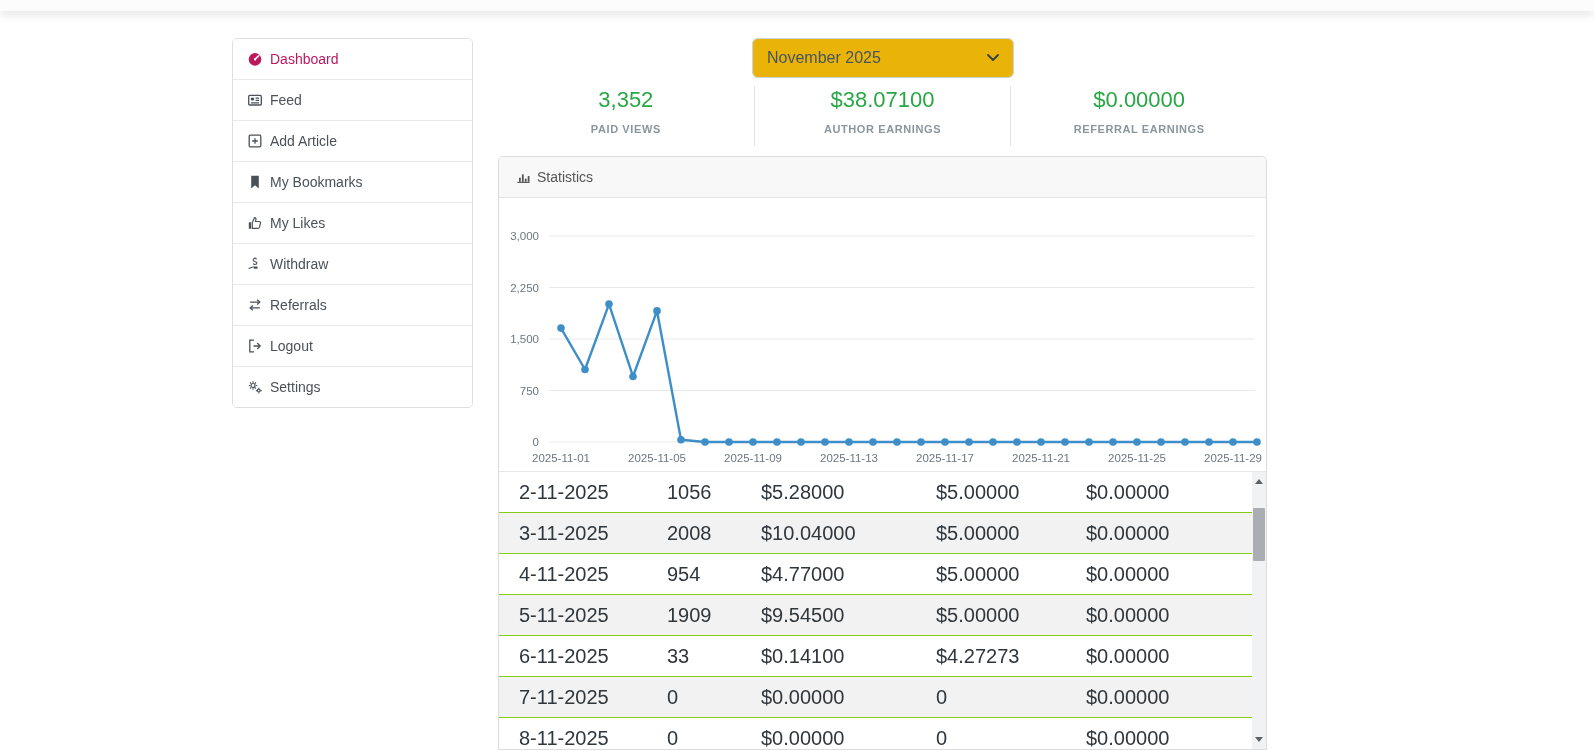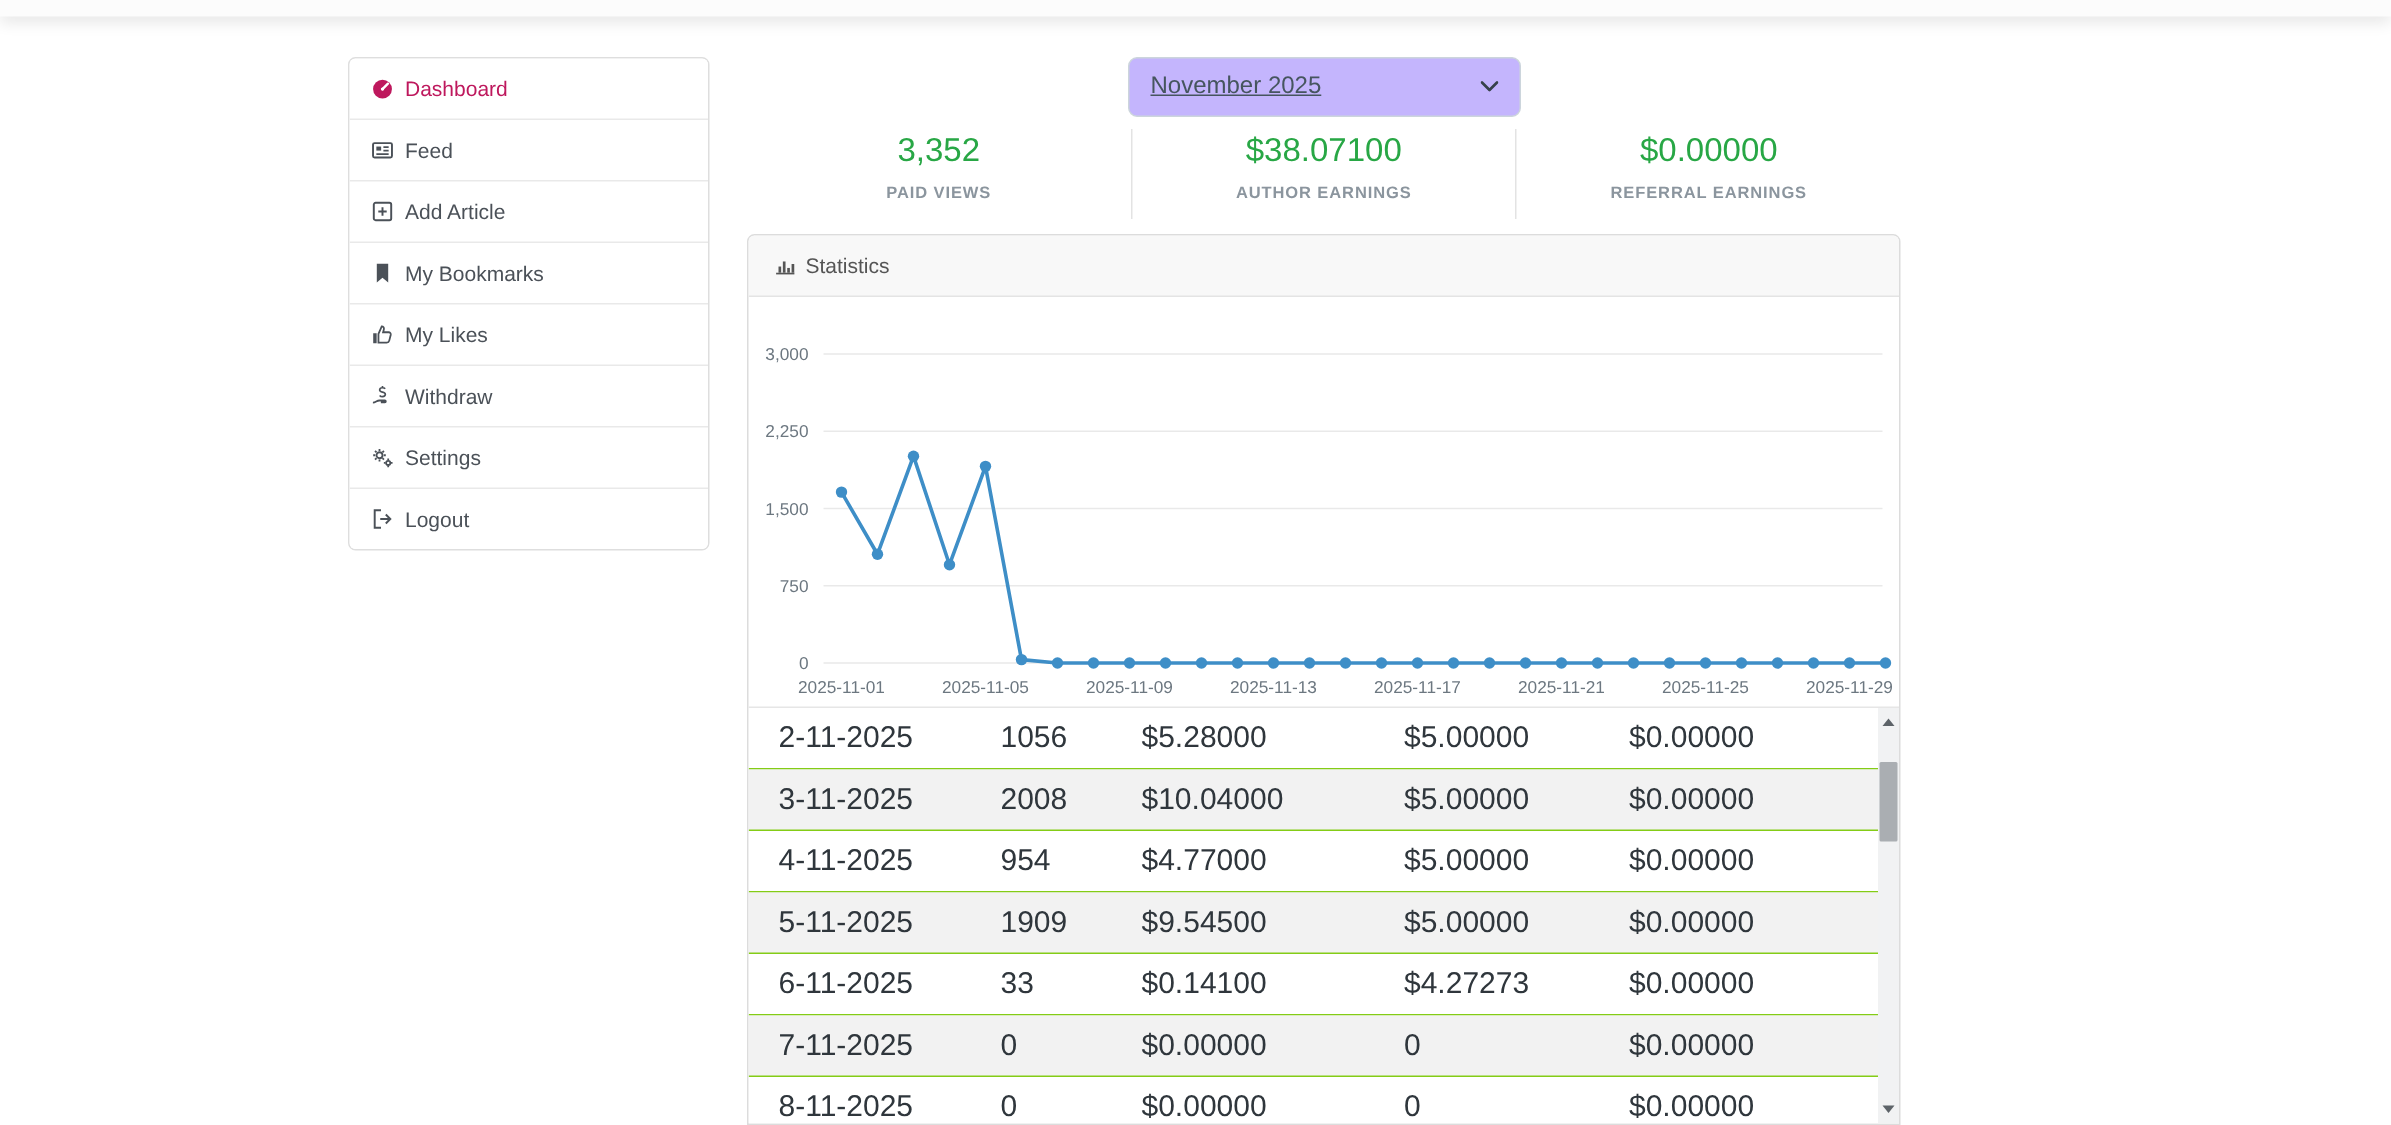--- a/index.html
+++ b/index.html
@@ -11,22 +11,22 @@
   
   .sidebar{position:absolute;left:232px;top:38px;width:239px;background:#fff;
            border:1px solid #dedede;border-radius:5px;overflow:hidden;}
   .side-item{display:flex;align-items:center;height:40px;padding:0 14px;cursor:pointer;background:#fff;}
   .side-item + .side-item{border-top:1px solid #e9e9e9;}
   .side-item .icon{width:16px;height:16px;margin-right:7px;display:inline-flex;color:#4b5158;flex:0 0 16px;}
   .side-item .lbl{font-size:14px;color:#4b5158;}
   .side-item.active .lbl,.side-item.active .icon{color:#be185d;}
   
   .select-box{position:absolute;left:752px;top:38px;width:262px;height:40px;box-sizing:border-box;
-              border:1px solid #ccd5dc;border-radius:6px;background:#c4b5fd;display:flex;align-items:center;
-              justify-content:space-between;padding:16px 14px;font-size:16px;color:#46555f;cursor:pointer;text-decoration:underline;}
+              border:1px solid #ccd5dc;border-radius:6px;background:#eab308;display:flex;align-items:center;
+              justify-content:space-between;padding:16px 14px;font-size:16px;color:#46555f;cursor:pointer;}
   .select-box .chev{color:#37424a;display:inline-flex;}
   
   .stats{position:absolute;left:498px;top:86px;width:769px;height:60px;display:flex;}
   .stat{flex:1;text-align:center;padding-top:1px;}
   .stat + .stat{border-left:1px solid #e3e3e3;}
   .stat-value{font-size:22px;color:#28a745;}
   .stat-label{margin-top:10px;font-size:11px;font-weight:600;letter-spacing:.6px;color:#8b959e;}
   
   .card{position:absolute;left:498px;top:156px;width:769px;height:594px;box-sizing:border-box;
         border:1px solid #dcdcdc;border-radius:5px 5px 0 0;overflow:hidden;background:#fff;}
@@ -107,20 +107,41 @@
         <span class="lbl">My Likes</span>
       </div>
       <div class="side-item">
         <span class="icon">
           <svg width="16" height="16" viewBox="0 0 16 16" fill="none" stroke="currentColor">
             <path d="M8 1.3v.8m0 6v.8M9.8 3.2c-.4-.5-1-.7-1.8-.7-1.1 0-1.9.6-1.9 1.5 0 2 3.8.9 3.8 2.9 0 .9-.8 1.5-1.9 1.5-.8 0-1.5-.3-1.9-.8" stroke-width="1.1"></path>
             <path d="M1.6 12.4c1.8 0 2.6-1.4 4.3-1.4h3.7c.8 0 .8 1.2 0 1.2H6.9" stroke-width="1.2"></path>
           </svg>
         </span>
         <span class="lbl">Withdraw</span>
+      </div>
+      <div class="side-item">
+        <span class="icon">
+          <svg width="16" height="16" viewBox="0 0 16 16" fill="none" stroke="currentColor" stroke-width="1.3">
+            <path d="M3.1 5.1h9.1"></path>
+            <path d="M10.1 2.7l2.7 2.4-2.7 2.4"></path>
+            <path d="M12.9 10.9H3.8"></path>
+            <path d="M5.9 8.5l-2.7 2.4 2.7 2.4"></path>
+          </svg>
+        </span>
+        <span class="lbl">Referrals</span>
+      </div>
+      <div class="side-item">
+        <span class="icon">
+          <svg width="16" height="16" viewBox="0 0 16 16" fill="none" stroke="currentColor" stroke-width="1.3">
+            <path d="M7 2.2H2.8v11.6H7"></path>
+            <path d="M10.2 5l3 3-3 3"></path>
+            <line x1="13" y1="8" x2="6.5" y2="8"></line>
+          </svg>
+        </span>
+        <span class="lbl">Logout</span>
       </div>
       <div class="side-item">
         <span class="icon">
           <svg width="16" height="16" viewBox="0 0 16 16" fill="none" stroke="currentColor" stroke-width="1.2">
             <circle cx="6" cy="6.5" r="2"></circle>
             <line x1="8.8" y1="6.5" x2="10.2" y2="6.5"></line>
             <line x1="7.98" y1="8.48" x2="8.97" y2="9.47"></line>
             <line x1="6" y1="9.3" x2="6" y2="10.7"></line>
             <line x1="4.02" y1="8.48" x2="3.03" y2="9.47"></line>
             <line x1="3.2" y1="6.5" x2="1.8" y2="6.5"></line>
@@ -128,30 +149,20 @@
             <line x1="6" y1="3.7" x2="6" y2="2.3"></line>
             <line x1="7.98" y1="4.52" x2="8.97" y2="3.53"></line>
             <circle cx="11.8" cy="11.6" r="1.4"></circle>
             <line x1="13.6" y1="11.6" x2="14.7" y2="11.6"></line>
             <line x1="11.8" y1="13.4" x2="11.8" y2="14.5"></line>
             <line x1="10" y1="11.6" x2="8.9" y2="11.6"></line>
             <line x1="11.8" y1="9.8" x2="11.8" y2="8.7"></line>
           </svg>
         </span>
         <span class="lbl">Settings</span>
-      </div>
-      <div class="side-item">
-        <span class="icon">
-          <svg width="16" height="16" viewBox="0 0 16 16" fill="none" stroke="currentColor" stroke-width="1.3">
-            <path d="M7 2.2H2.8v11.6H7"></path>
-            <path d="M10.2 5l3 3-3 3"></path>
-            <line x1="13" y1="8" x2="6.5" y2="8"></line>
-          </svg>
-        </span>
-        <span class="lbl">Logout</span>
       </div>
     </nav>
 
   <div class="select-box">
     <span>November 2025</span>
     <span class="chev">
       <svg width="12" height="8" viewBox="0 0 12 8">
           <path d="M1 1l5 5 5-5" fill="none" stroke="currentColor" stroke-width="1.8" stroke-linecap="round" stroke-linejoin="round"></path>
         </svg>
     </span>

